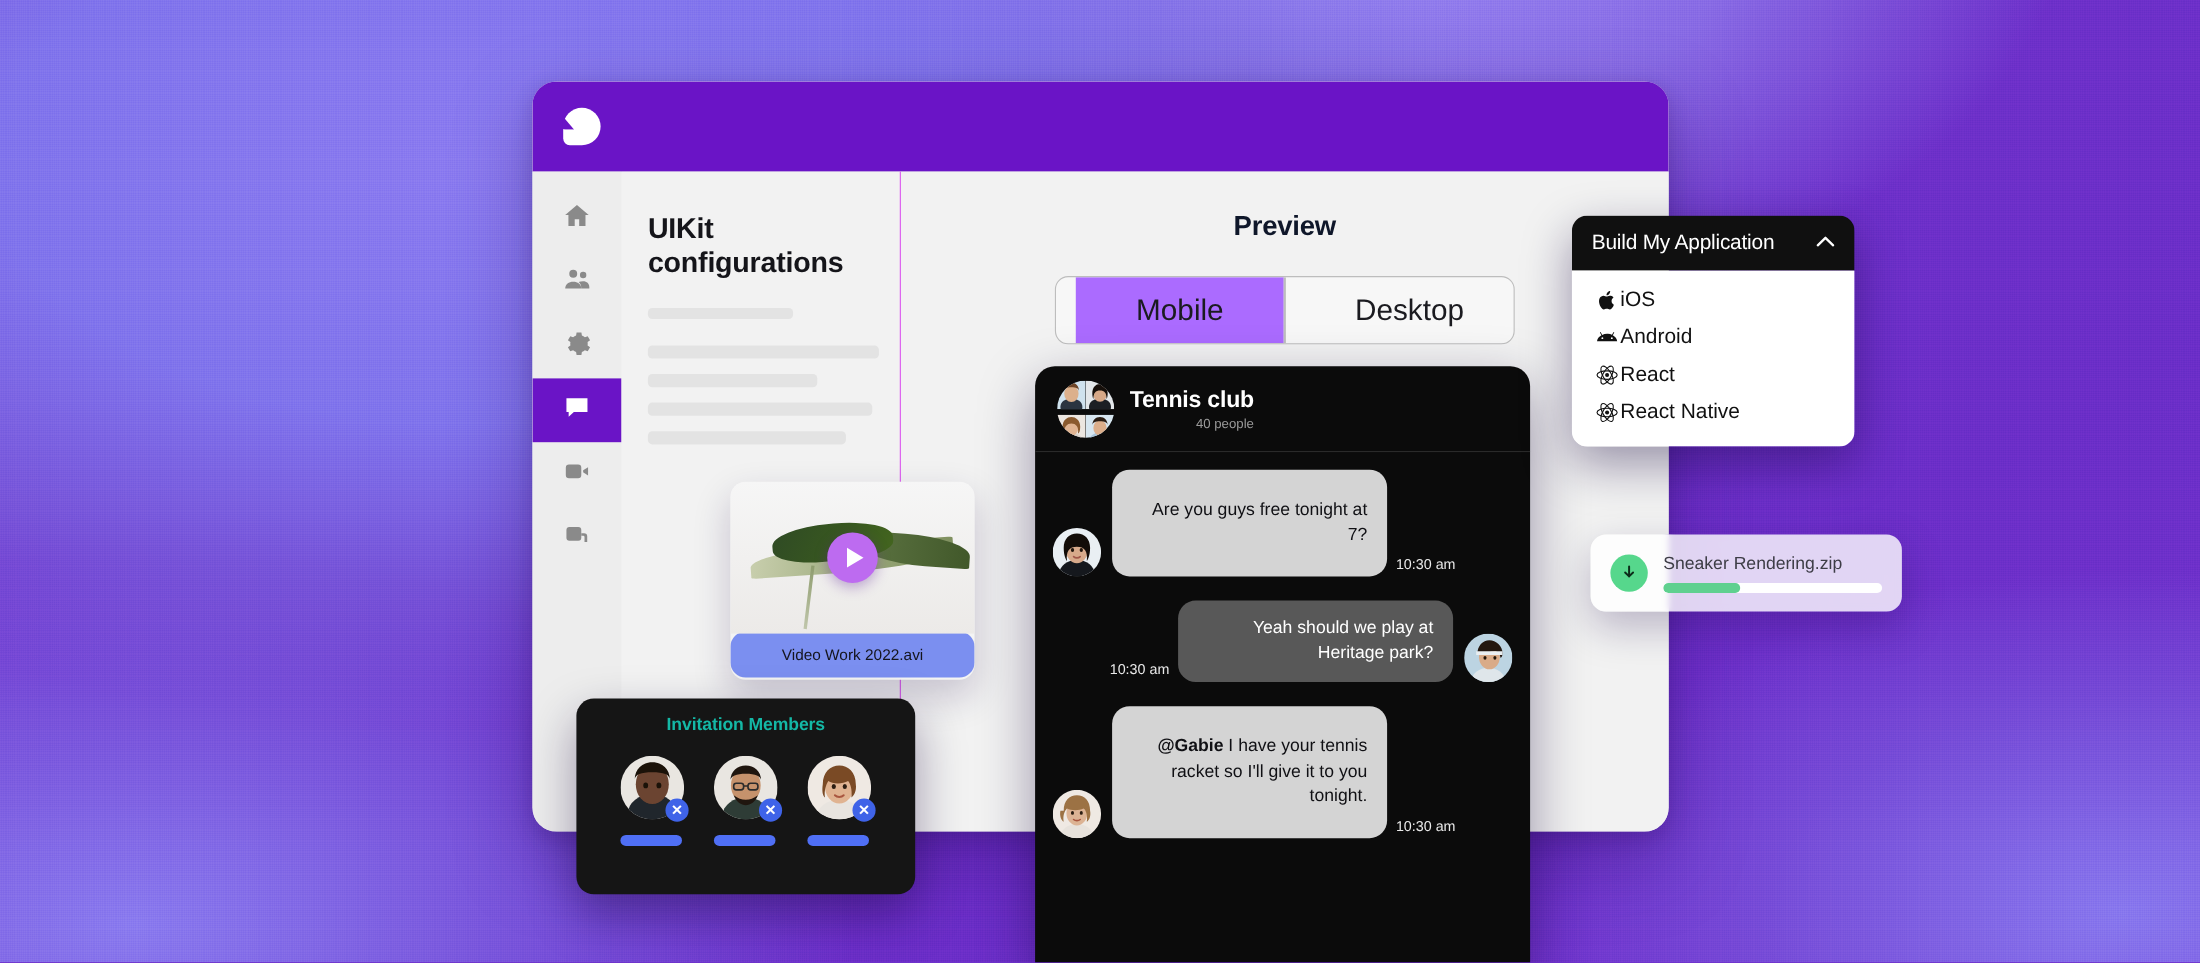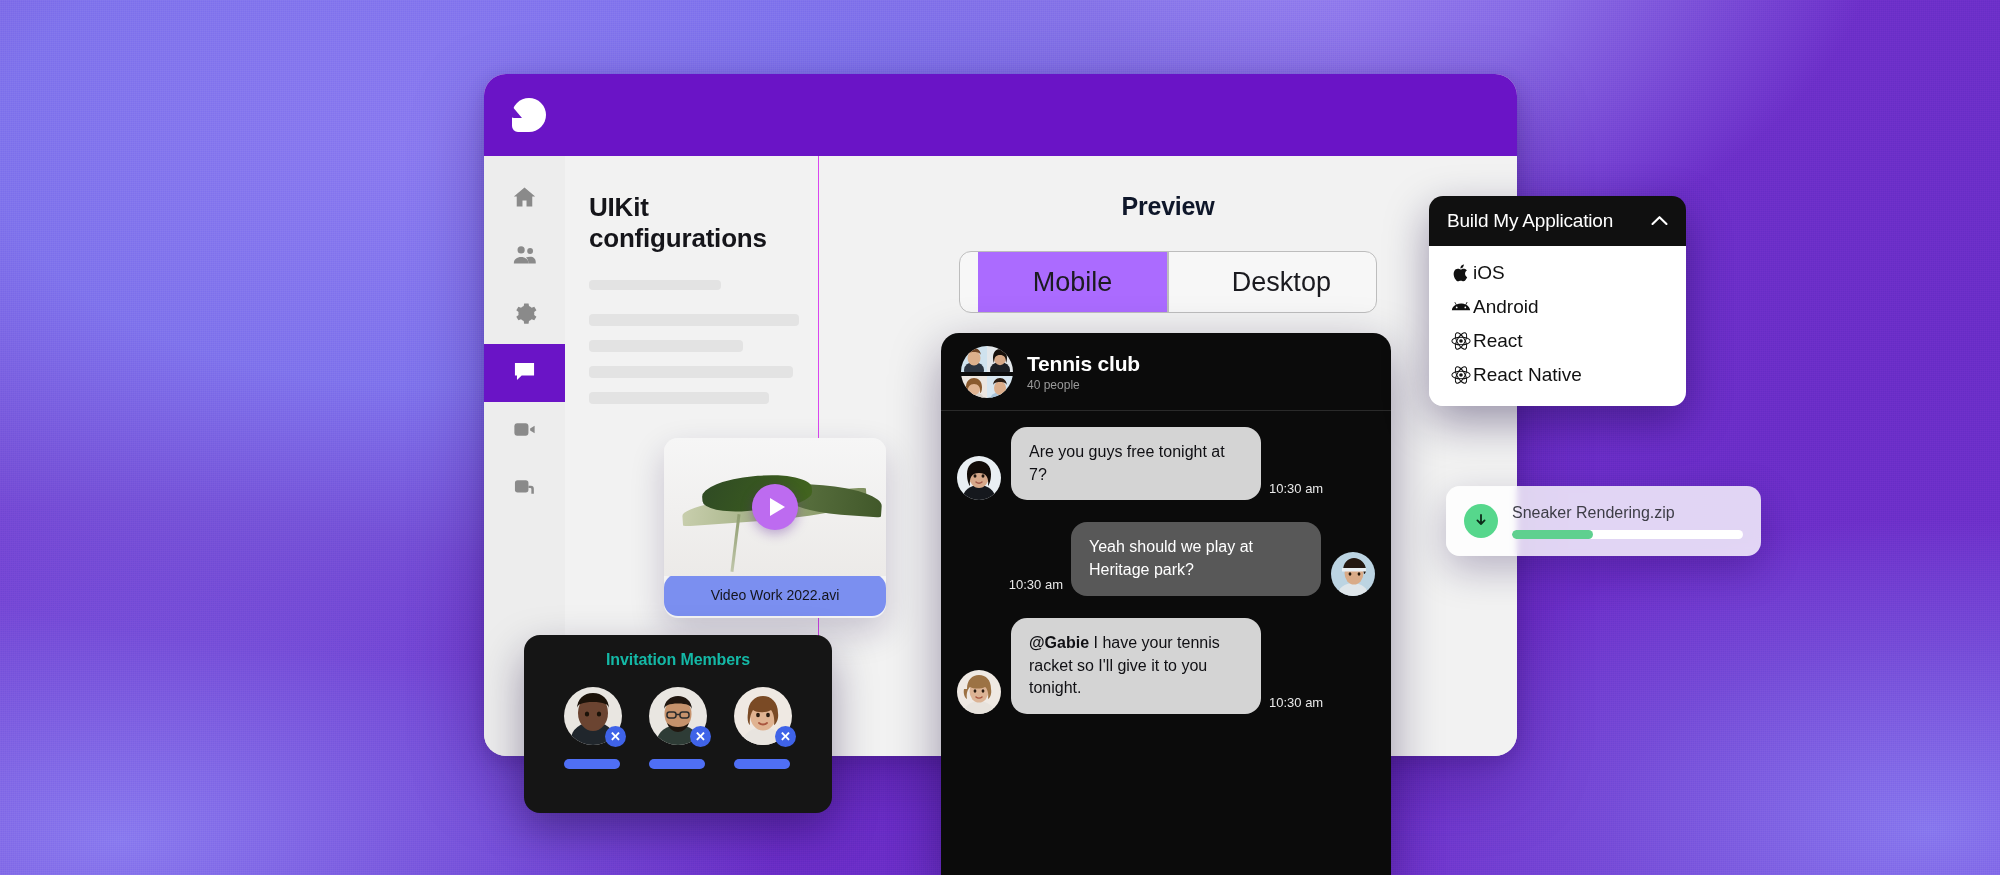--- a/index.html
+++ b/index.html
@@ -149,40 +149,40 @@
     position: absolute; right: -4px; bottom: -2px; width: 21px; height: 21px; border-radius: 50%;
     background: #3f63e8; display: flex; align-items: center; justify-content: center;
     color: #fff; font-size: 13px; font-weight: 700; line-height: 1; cursor: pointer;
   }
   .name-bar { margin-top: 14px; height: 10px; border-radius: 6px; background: #4f6ff5; }
 
   
   #chat-panel {
     position: absolute; left: 941px; top: 333px; width: 450px; height: 542px;
     background: #0b0b0b; border-radius: 18px 18px 0 0; z-index: 7;
-    box-shadow: 0 18px 50px rgba(20,5,55,.40); overflow: hidden;
+    box-shadow: 0 18px 50px rgba(20,5,55,.40); overflow: hidden; text-align: right;
   }
   #chat-header { height: 78px; display: flex; align-items: center; padding: 0 20px; border-bottom: 1px solid #2a2a2a; }
   #group-avatar {
     width: 52px; height: 52px; border-radius: 50%; overflow: hidden;
     display: grid; grid-template-columns: 1fr 1fr; grid-template-rows: 1fr 1fr;
     flex: 0 0 52px;
   }
   #group-avatar > div { width: 100%; height: 100%; }
   #chat-head-text { margin-left: 14px; }
   #chat-title { color: #fff; font-size: 21px; font-weight: 700; letter-spacing: -.2px; }
   #chat-sub { color: #9a9a9a; font-size: 12px; margin-top: 2px; }
 
   #messages { padding: 16px 16px 0 16px; }
   .msg { display: flex; align-items: flex-end; margin-bottom: 22px; }
   .msg.out { justify-content: flex-end; }
   .msg .av { width: 44px; height: 44px; border-radius: 50%; overflow: hidden; flex: 0 0 44px; position: relative; }
   .bubble-in {
     background: #d4d4d4; color: #101014; border-radius: 16px;
-    padding: 14px 18px; font-size: 16px; line-height: 1.42; max-width: 250px; margin-left: 10px;
+    padding: 26px 18px; font-size: 16px; line-height: 1.42; max-width: 250px; margin-left: 10px;
   }
   .bubble-out {
     background: #585858; color: #ffffff; border-radius: 16px;
     padding: 14px 18px; font-size: 16px; line-height: 1.42; max-width: 250px; margin-right: 10px;
   }
   .time { font-size: 13px; color: #e9e9e9; margin: 0 0 4px 8px; white-space: nowrap; }
   .time.left { margin: 0 8px 4px 0; }
   .mention { font-weight: 700; }
 
   
@@ -200,21 +200,21 @@
   #build-list { background: #fff; padding: 10px 0 14px 0; }
   .build-item {
     display: flex; align-items: center; 
     padding: 6px 20px; font-size: 19px; color: #111; cursor: pointer;
   }
   .build-item .bi-icon { width: 24px; display: flex; align-items: center; justify-content: center; }
   .build-item svg { width: 22px; height: 22px; }
 
   
   #toast {
-    position: absolute; left: 1446px; top: 486px; width: 315px; height: 70px;
+    position: absolute; left: 1446px; top: 486px; width: 283px; height: 70px;
     background: rgba(255,255,255,.80); border-radius: 14px; z-index: 20;
     display: flex; align-items: center; padding: 0 18px; gap: 14px;
     box-shadow: 0 14px 38px rgba(25,5,70,.26);
     backdrop-filter: blur(3px);
   }
   #dl-icon {
     width: 34px; height: 34px; border-radius: 50%; background: #56d78c;
     display: flex; align-items: center; justify-content: center; flex: 0 0 34px;
   }
   #toast-right { flex: 1; }

